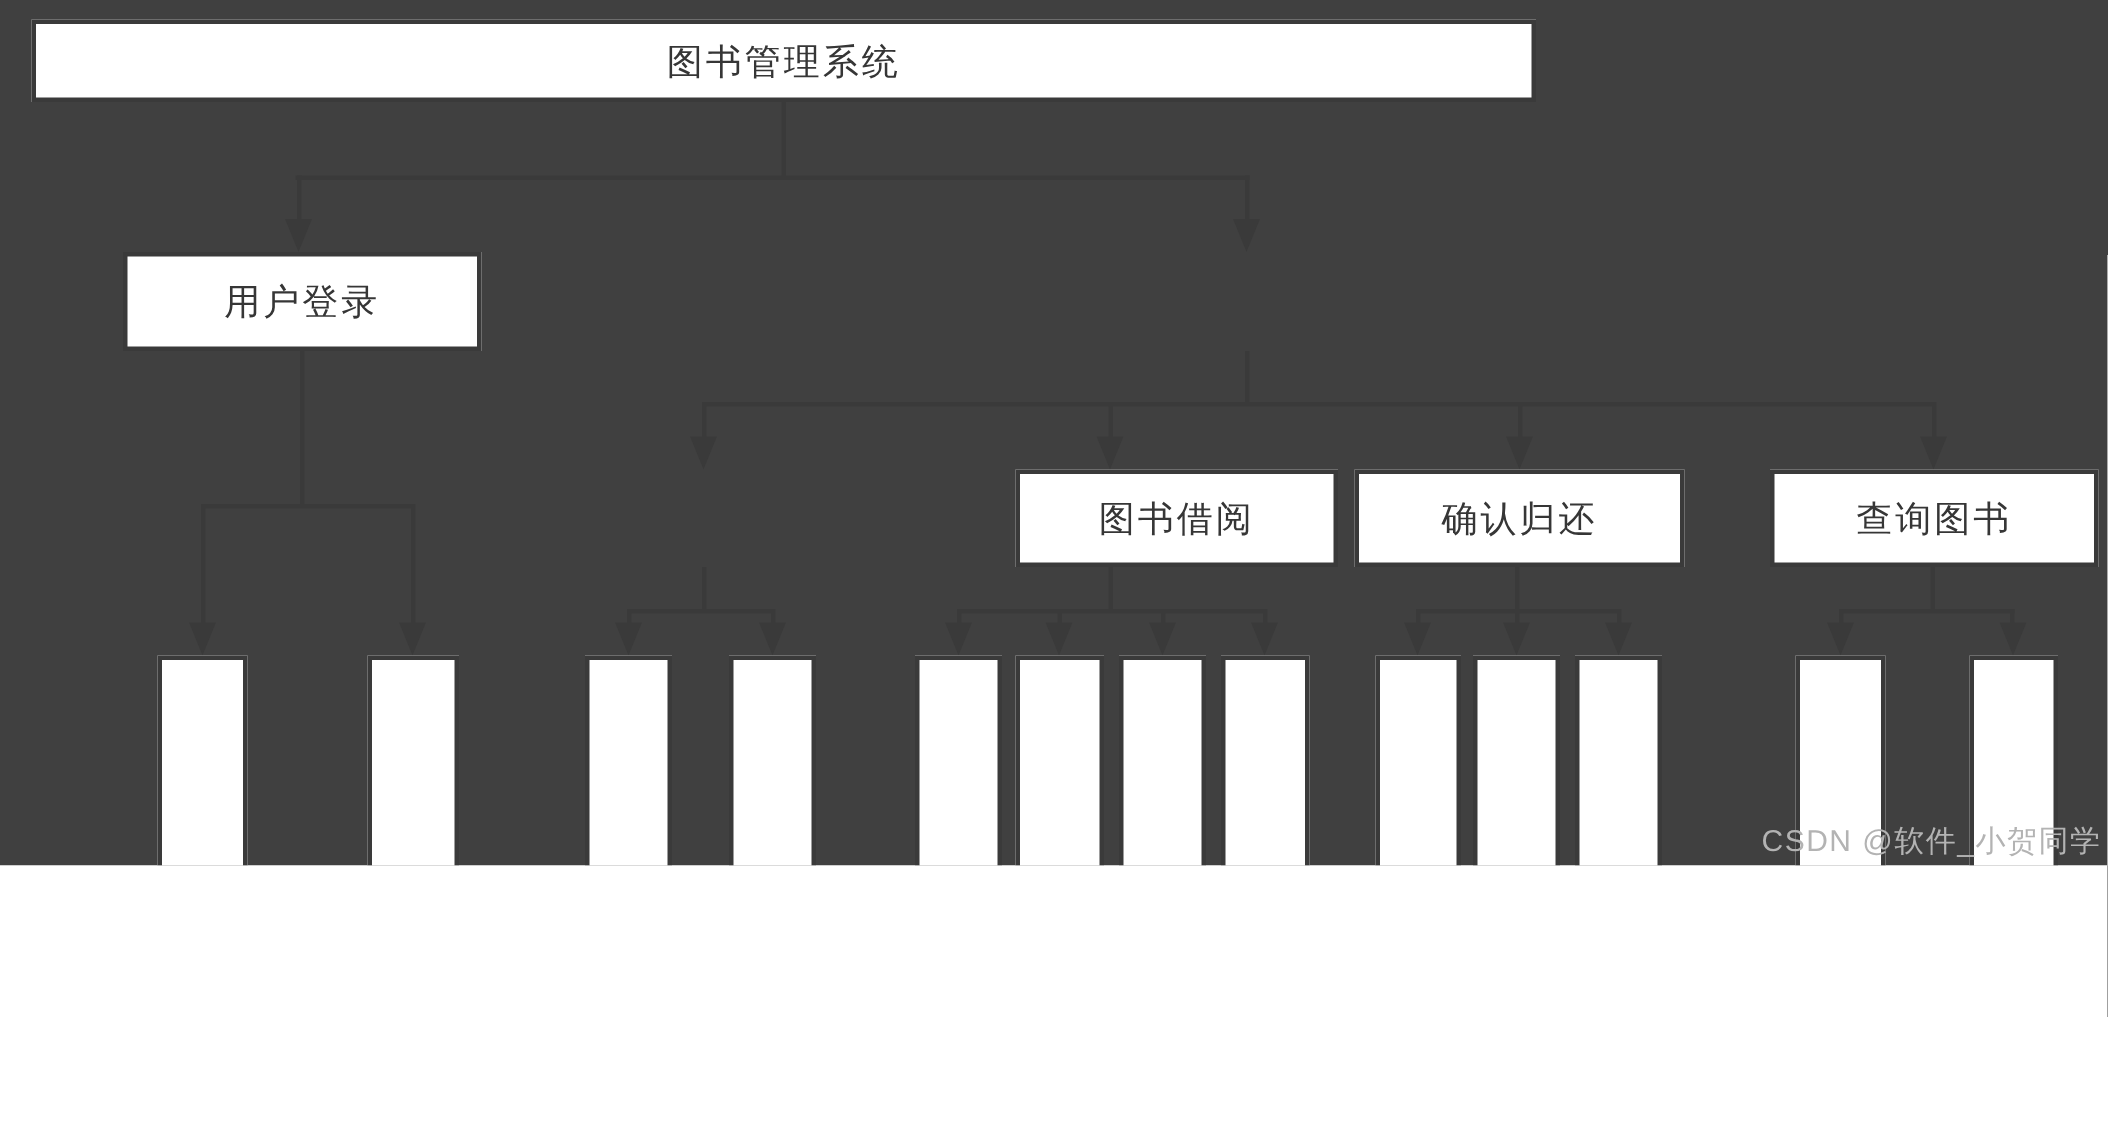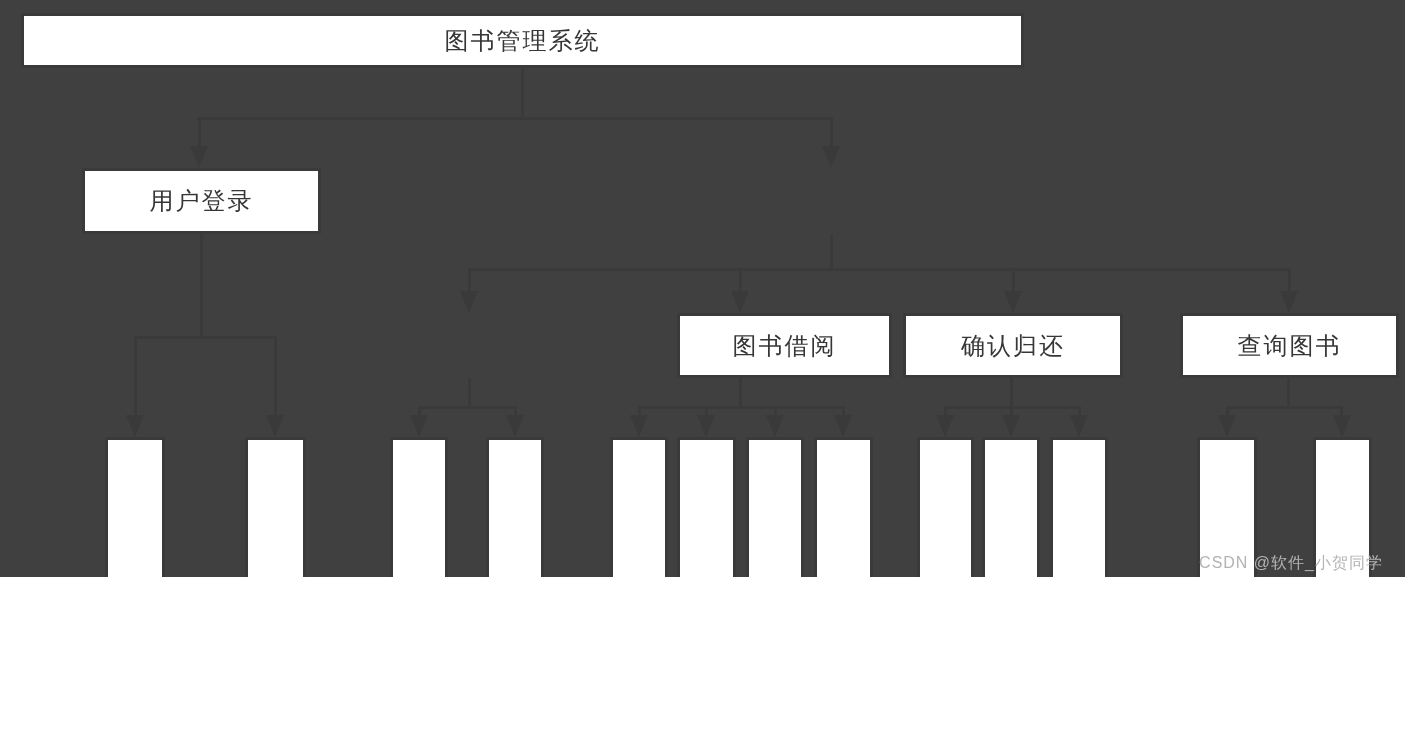--- a/index.html
+++ b/index.html
@@ -35,23 +35,23 @@
   .vline{width:3px;}
   .arrow{
     position:absolute;
     width:0;height:0;
     border-left:9px solid transparent;
     border-right:9px solid transparent;
     border-top:22px solid #3a3a3a;
   }
   .watermark{
     position:absolute;
-    right:22px;bottom:3px;
+    right:4px;bottom:3px;
     color:#b3b3b3;
-    font-size:16px;
+    font-size:20px;
     letter-spacing:1px;
     white-space:nowrap;
   }
 </style>
 </head>
 <body>
 
 <div id="canvas">
 
   <div class="box" style="left:21px;top:13px;width:1003px;height:55px;">图书管理系统</div>

